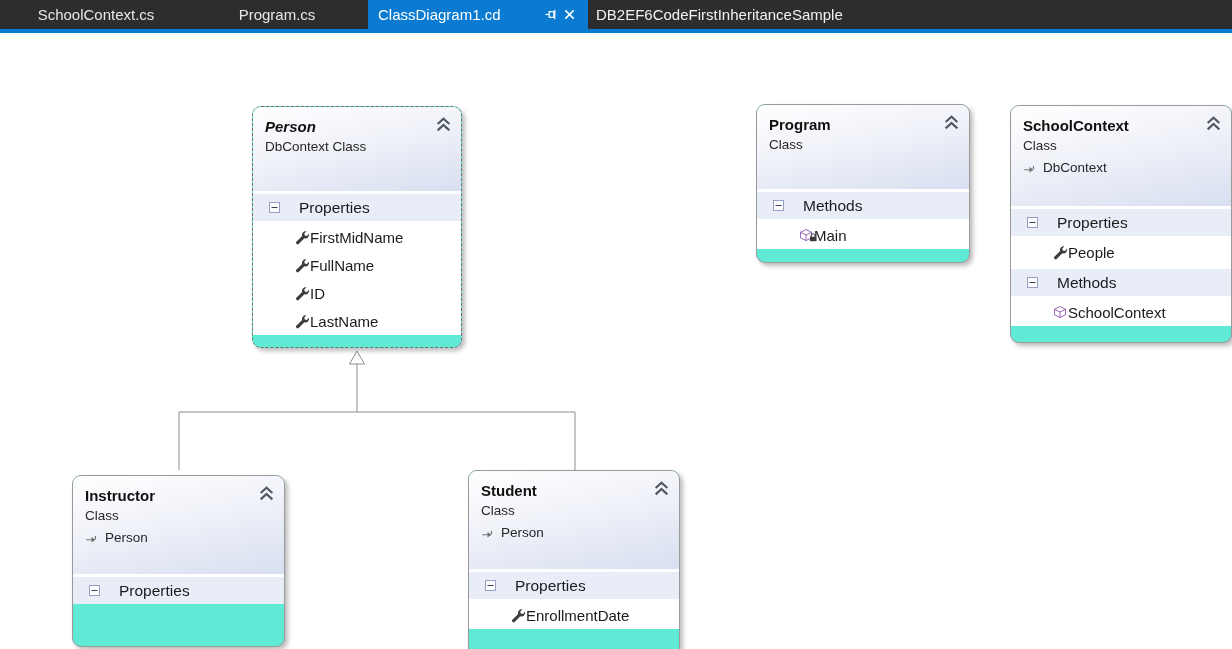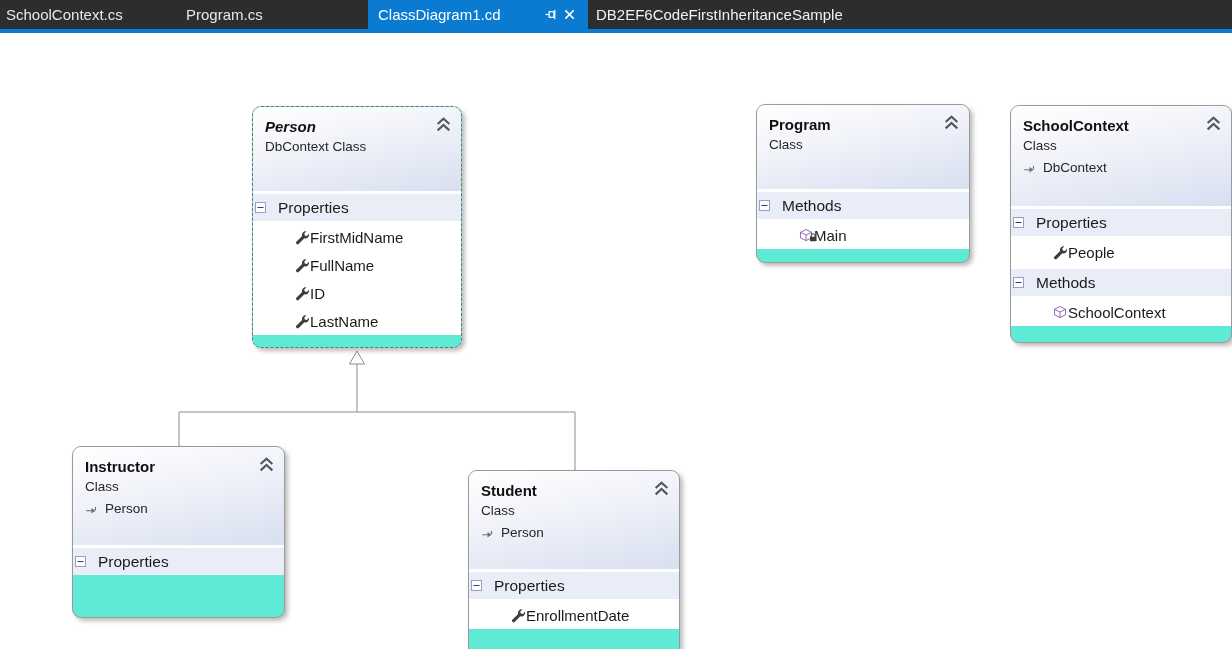--- a/index.html
+++ b/index.html
@@ -5,21 +5,21 @@
   * { margin:0; padding:0; box-sizing:border-box; }
   html,body { width:1232px; height:649px; overflow:hidden; background:#fff;
               font-family:"Liberation Sans", sans-serif; }
 
   
   .tabbar {
     position:absolute; left:0; top:0; width:1232px; height:33px;
     background:#2d2d30; border-bottom:4px solid #0a7bd0;
     display:flex; align-items:stretch; color:#e8e8e8; font-size:15px;
   }
-  .tab { display:flex; align-items:center; cursor:default; white-space:nowrap; }
+  .tab { display:flex; align-items:center; cursor:default; white-space:nowrap;justify-content:center; }
   .tab-plain1 { width:186px; padding-left:6px; }
   .tab-plain2 { width:182px; }
   .tab-active {
     width:220px; background:#0a7bd0; color:#fff; padding:0 10px; 
   }
   .tab-active .tab-label { flex:1; }
   .tab-icon-btn { display:flex; align-items:center; justify-content:center;
                   width:18px; height:18px; }
   .tabbar-title { display:flex; align-items:center; color:#f2f2f2;
                   padding-left:8px; white-space:nowrap; }
@@ -43,21 +43,21 @@
   .cname { font-size:15px; font-weight:bold; color:#101010; line-height:21px; display:block; }
   .cname.italic { font-style:italic; }
   .ctype { font-size:13.5px; color:#262626; line-height:20px; }
   .cbase { display:flex; align-items:center; gap:7px; font-size:13.5px;
            color:#262626; line-height:20px; margin-top:2px; }
   .chevron { position:absolute; top:9px; right:9px; width:18px; height:16px;
              display:flex; align-items:center; justify-content:center; cursor:pointer; }
 
   .section-header {
     height:30px; background:#e9edf8; border-top:3px solid #ffffff;
-    display:flex; align-items:center; gap:12px; padding-left:2px;
+    display:flex; align-items:center; gap:19px; padding-left:16px;
     font-size:15.5px; color:#1b1b1b;
   }
   .members { background:#fff; padding-top:2px; }
   .member { height:28px; display:flex; align-items:center; 
             padding-left:41px; font-size:15px; color:#1b1b1b; }
   .micon { display:flex; align-items:center; justify-content:center;
            width:16px; height:16px; position:relative; }
   .lock-badge { position:absolute; right:-3px; bottom:-2px; }
 </style>
 </head>
@@ -240,21 +240,21 @@
           <svg width="14" height="15" viewBox="0 0 16 16" fill="none" stroke="#8952ad" stroke-linejoin="round">
               <path d="M8 1.2 14.3 4.3v6.4L8 13.8 1.7 10.7V4.3z"></path>
               <path d="M1.7 4.3 8 7.4l6.3-3.1M8 7.4v6.4"></path>
             </svg>
         </span>
         <span>SchoolContext</span>
       </div>
     </div>
   </div>
 
-  <div class="class-box" style="left:72px;top:413px;width:213px;height:172px">
+  <div class="class-box" style="left:72px;top:442px;width:213px;height:172px">
     <div class="box-header" style="height:98px">
       <span class="cname">Instructor</span>
       <span class="ctype">Class</span>
       <span class="cbase">
         <svg width="13" height="13" viewBox="0 0 16 16">
             <path d="M1.5 9.5h7" stroke="#707070" stroke-width="1.4"></path>
             <path d="M8 6.2l5 3.3-5 3.3z" fill="#707070"></path>
             <path d="M12.9 9V4.8" stroke="#707070" stroke-width="1.4"></path>
           </svg>
         <span>Person</span>

